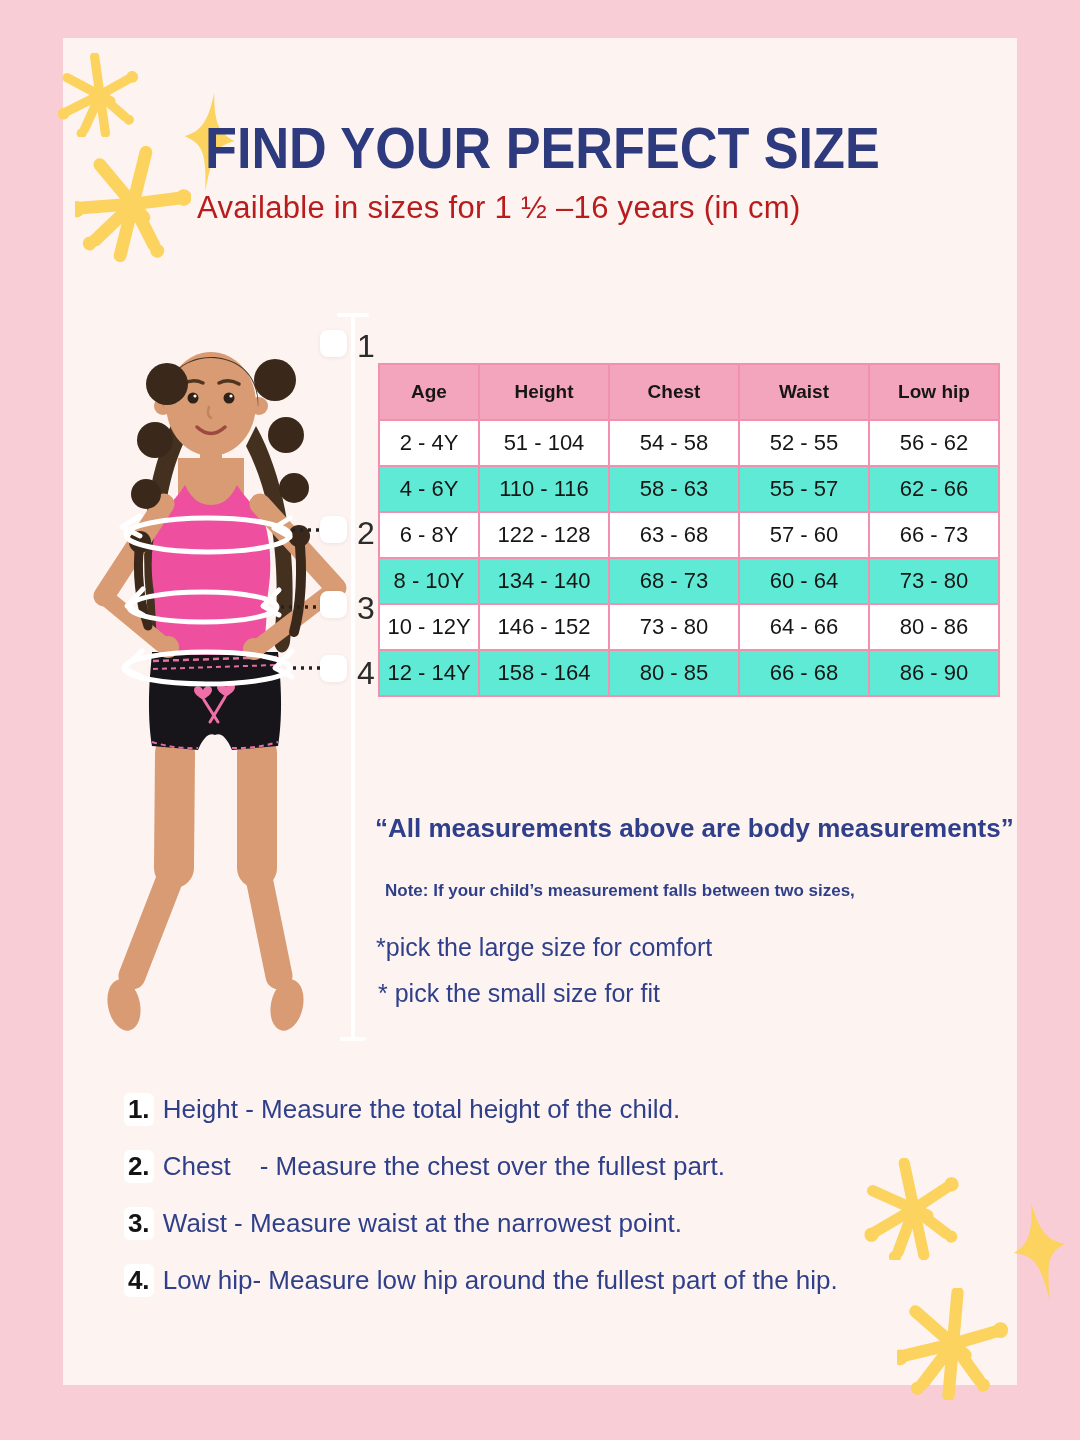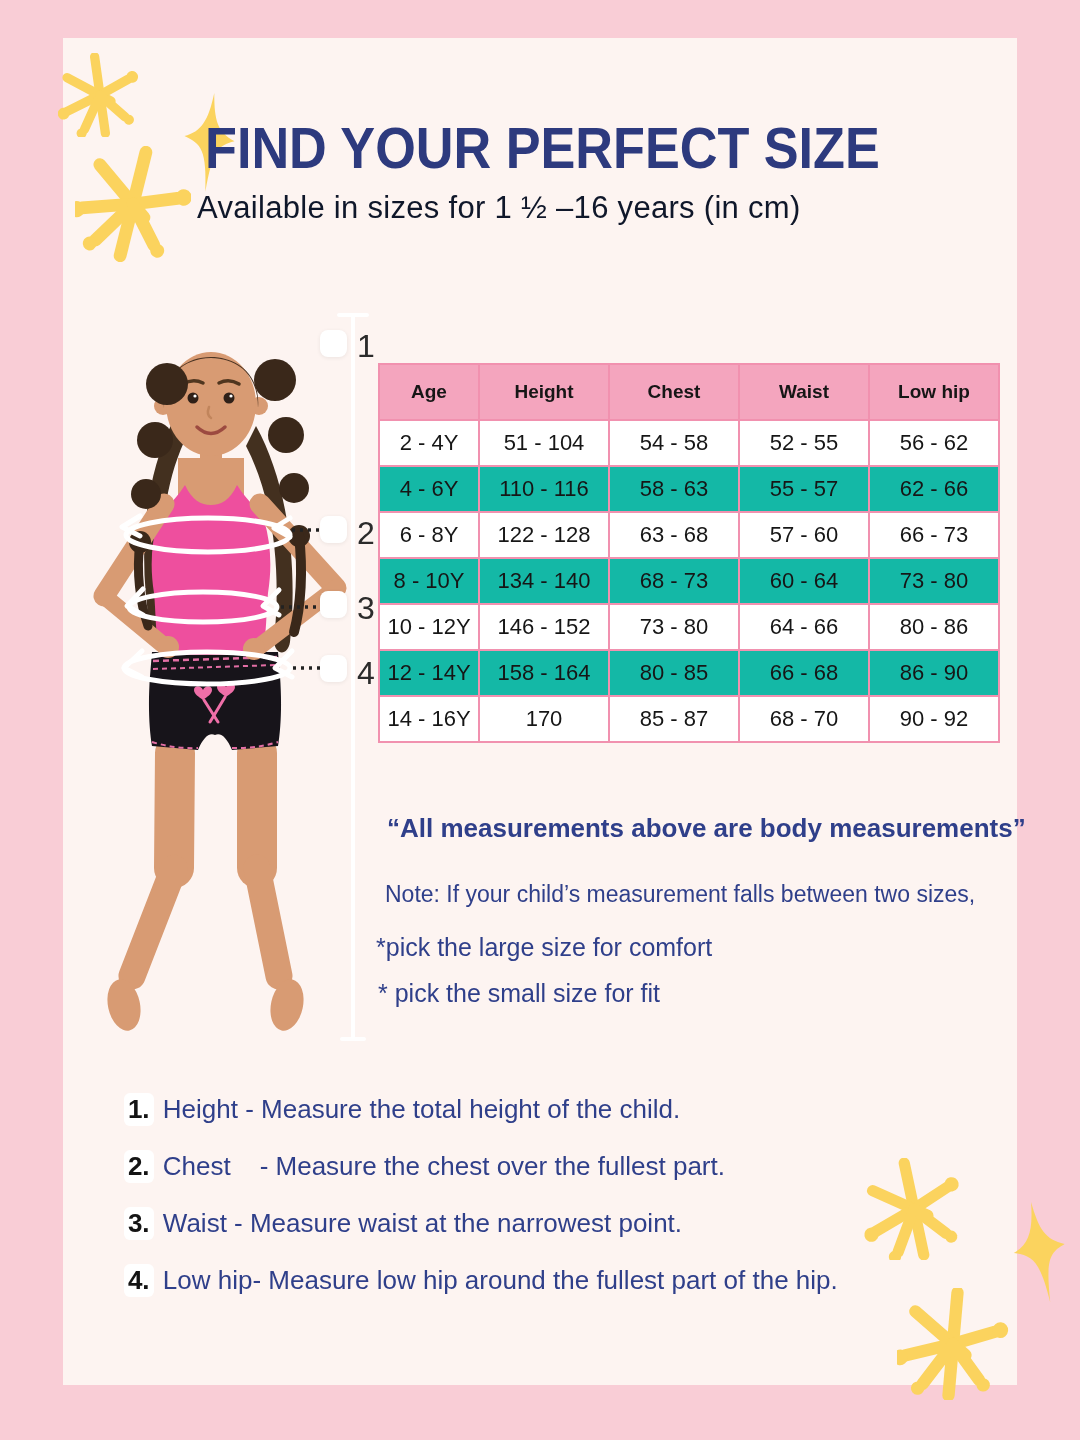--- a/index.html
+++ b/index.html
@@ -9,21 +9,21 @@
   .page { position:relative; width:1080px; height:1440px; background:#f9cdd6; overflow:hidden; }
   .inner { position:absolute; left:63px; top:38px; width:954px; height:1347px; background:#fdf4f1; }
 
   .abs { position:absolute; }
 
   .title {
     left:205px; top:114px; font-size:58px; font-weight:800; color:#2d3a7e;
     letter-spacing:0px; transform:scaleX(.9); transform-origin:left top; white-space:nowrap;
   }
   .subtitle {
-    left:197px; top:190px; font-size:31px; font-weight:500; color:#0f172a;
+    left:197px; top:190px; font-size:31px; font-weight:500; color:#b91c1c;
     letter-spacing:.3px; white-space:nowrap;
   }
 
   
   .star { position:absolute; pointer-events:none; }
 
   
   .girl-svg { left:60px; top:308px; width:320px; height:740px; pointer-events:none; }
 
   
@@ -38,26 +38,26 @@
   .marker-num { font-size:32px; font-weight:500; color:#2b2b2b; line-height:1; }
 
   
   .size-table-wrap { left:378px; top:363px; }
   table.size-table { border-collapse:collapse; table-layout:fixed; width:620px; background:#ffffff; }
   table.size-table th, table.size-table td {
     border:2px solid #f191af; text-align:center; vertical-align:middle; color:#161616;
   }
   table.size-table th { height:56px; font-size:19px; font-weight:700; background:#f4a5be; }
   table.size-table td { height:46px; font-size:22px; font-weight:400; }
-  tr.alt td { background:#14b8a6;margin-left:47px; }
+  tr.alt td { background:#5eead4;margin-left:47px; }
 
   
   .note-text { color:#2f3f8a; white-space:pre-wrap; }
-  .quote { left:375px; top:813px; font-size:26px; font-weight:600;margin-left:12px; }
-  .note-line { left:385px; top:881px; font-size:23px; font-weight:400; }
+  .quote { left:375px; top:813px; font-size:26px; font-weight:600; }
+  .note-line { left:385px; top:881px; font-size:17px; font-weight:700; }
   .tip-large { left:376px; top:933px; font-size:25px; font-weight:400; }
   .tip-small { left:378px; top:979px; font-size:25px; font-weight:500; }
 
   
   .instr { position:absolute; left:95px; font-size:26px; color:#2f3f8a; white-space:pre-wrap; }
   .instr-num {
     display:inline-block; background:#ffffff; color:#141414; font-weight:600;
     border-radius:6px; padding:1px 4px; margin-right:2px;
   }
   .instr-text { font-weight:500; }
@@ -272,27 +272,20 @@
           <td>64 - 66</td>
           <td>80 - 86</td>
         </tr>
         <tr class="alt">
           <td>12 - 14Y</td>
           <td>158 - 164</td>
           <td>80 - 85</td>
           <td>66 - 68</td>
           <td>86 - 90</td>
         </tr>
-        <tr>
-          <td>14 - 16Y</td>
-          <td>170</td>
-          <td>85 - 87</td>
-          <td>68 - 70</td>
-          <td>90 - 92</td>
-        </tr>
       </tbody>
     </table>
   </div>
 
   <div class="abs note-text quote">“All measurements above are body measurements”</div>
   <div class="abs note-text note-line">Note: If your child’s measurement falls between two sizes,</div>
   <div class="abs note-text tip-large">*pick the large size for comfort</div>
   <div class="abs note-text tip-small">* pick the small size for fit</div>
 
   <div class="instr" style="top:1062px">

